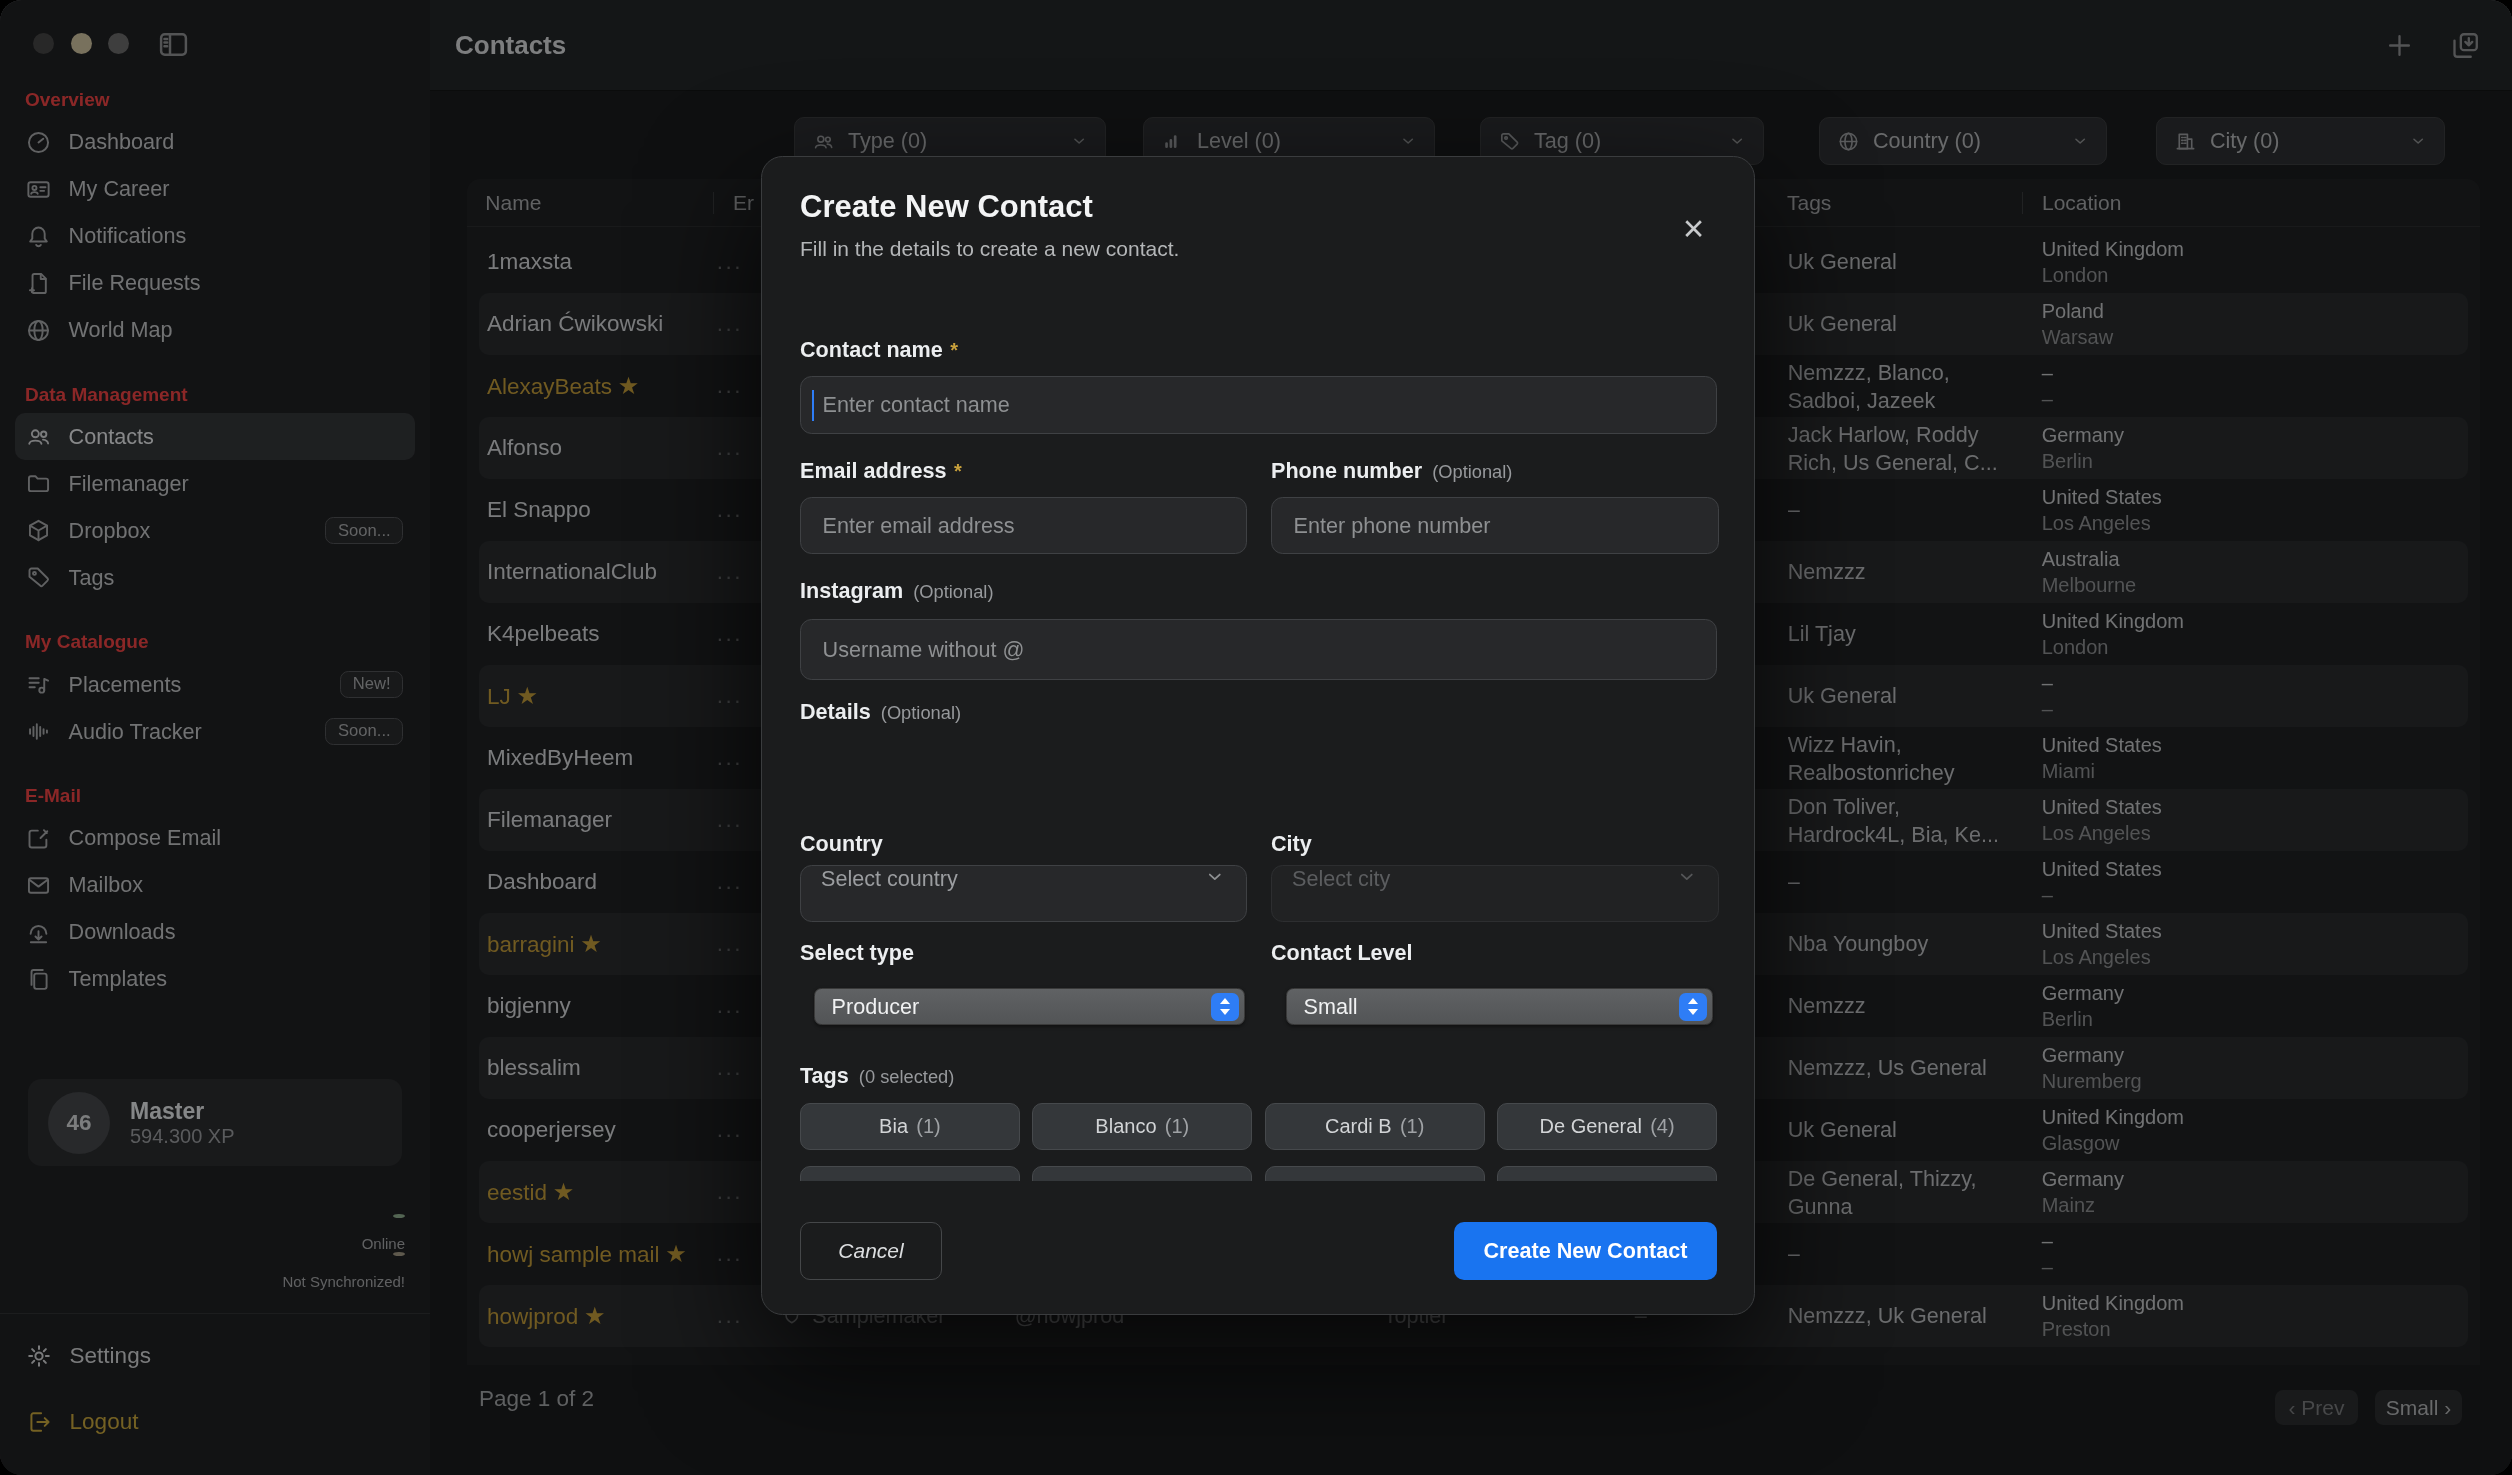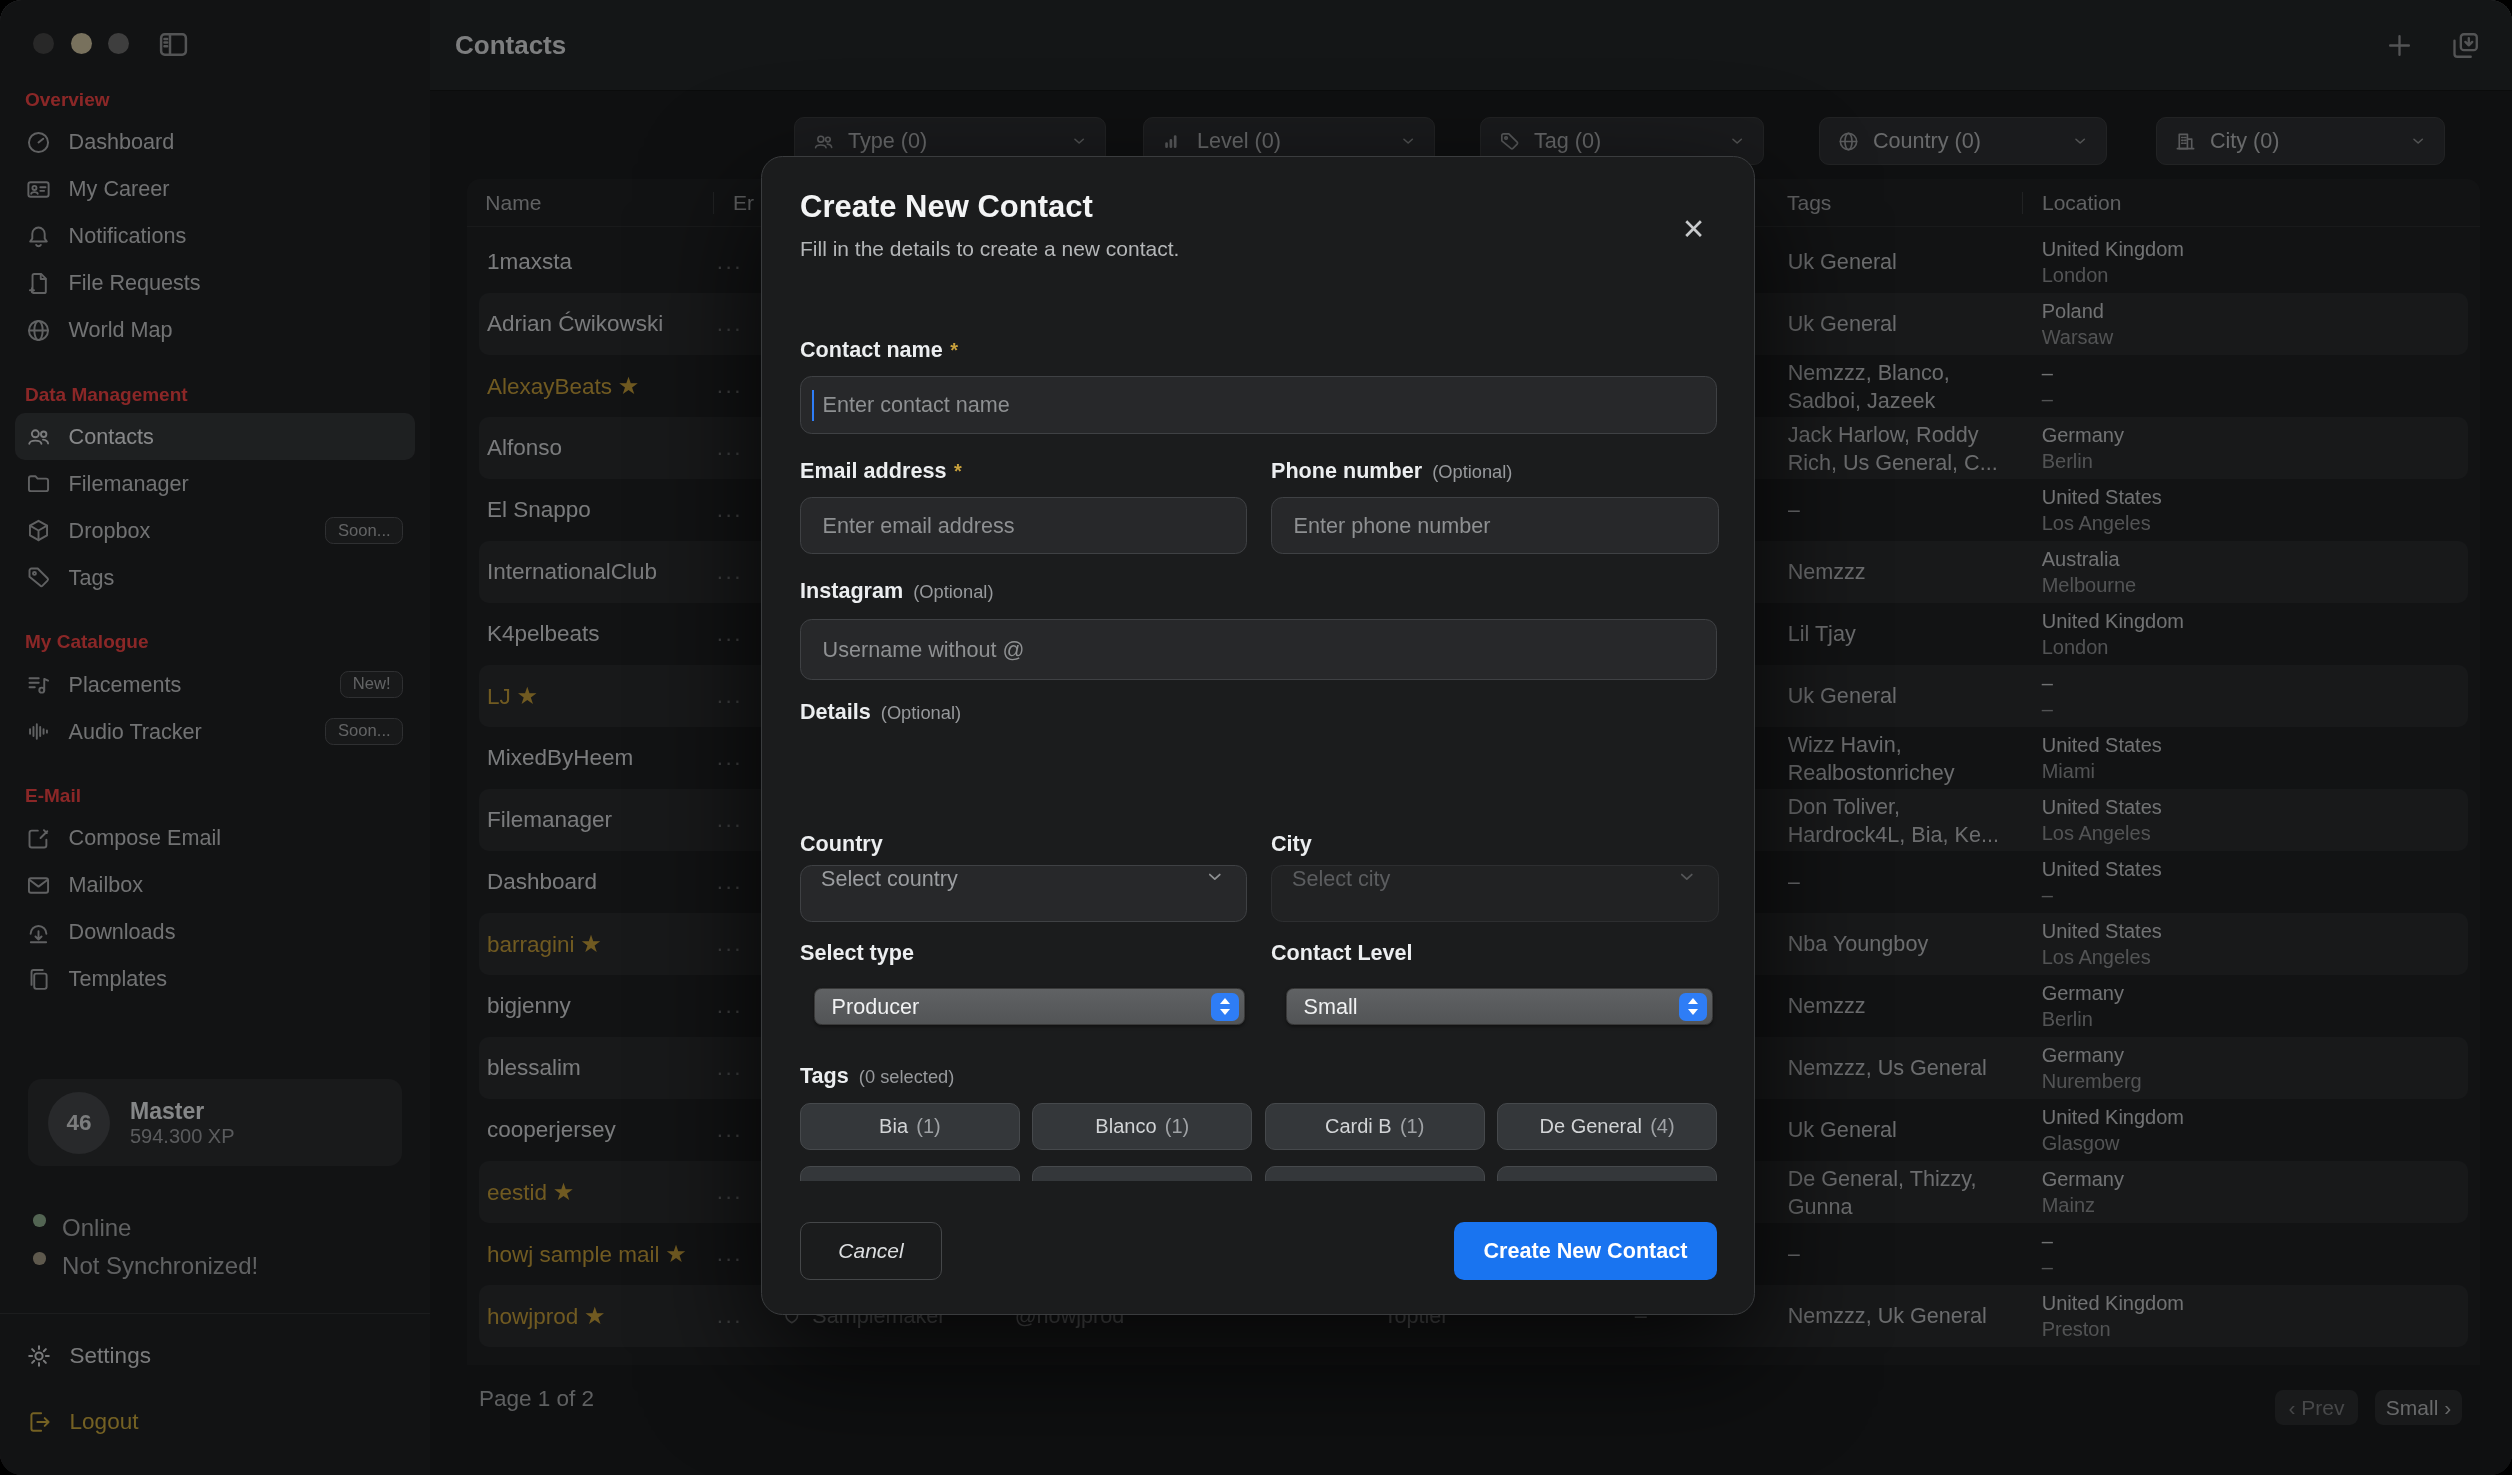--- a/index.html
+++ b/index.html
@@ -23,21 +23,21 @@
   .side-item{height:47px;margin:0 15px;padding:0 11.7px 0 10px;display:flex;align-items:center;gap:16.6px;border-radius:10px;color:#c3c5c7;font-size:21.6px;}
   .side-item .ic{width:27px;height:27px;color:#a6a8aa;flex:0 0 27px;}
   .side-item.active{background:#35373a;color:#e9ebed;}
   .side-item.active .ic{color:#d2d4d6;}
   .badge{margin-left:auto;font-size:16.6px;color:#a9abad;border:1.7px solid #515356;border-radius:8.3px;padding:3.3px 11.7px;background:#2a2b2d;line-height:18.3px;}
   .profile-card{position:absolute;left:28px;right:28px;top:1079px;height:87px;background:#2b2d2f;border-radius:13.3px;display:flex;align-items:center;padding:0 20px;gap:20px;box-sizing:border-box;}
   .avatar{width:62px;height:62px;border-radius:50%;background:#45474a;color:#d6d8da;font-size:22.5px;font-weight:bold;display:flex;align-items:center;justify-content:center;}
   .prof-name{font-size:23px;font-weight:bold;color:#e6e8ea;line-height:28px;}
   .prof-xp{font-size:20px;color:#9b9da0;line-height:23px;}
   .status-list{position:absolute;left:33px;top:1214px;right:25px;}
-  .status-row{display:flex;align-items:flex-start;gap:16.6px;height:38px;font-size:24px;color:#a5a7a9;}
+  .status-row{display:flex;align-items:flex-end;gap:16.6px;height:38px;font-size:15px;color:#a5a7a9;flex-direction:column;}
   .dot{width:12.5px;height:12.5px;border-radius:50%;}
   .side-divider{position:absolute;left:0;right:0;top:1313px;height:0.8px;background:#313335;}
   .side-foot-item{position:absolute;left:15px;right:15px;height:47px;display:flex;align-items:center;gap:16.6px;padding:0 10px;font-size:22.5px;color:#d2d4d6;border-radius:10px;}
   .side-foot-item .ic{width:28px;height:28px;}
   .side-foot-item.accent{color:#c9a83d;}
   .sf-settings{top:1332px;}
   .sf-logout{top:1398px;}
 
   
   .topbar{position:absolute;left:430px;right:0;top:0;height:90px;background:#242628;border-bottom:0.8px solid #141516;}

